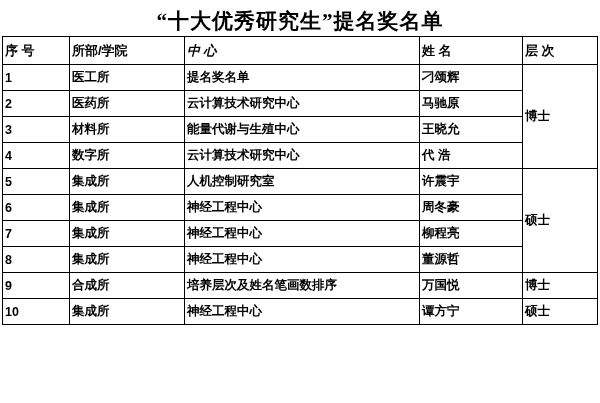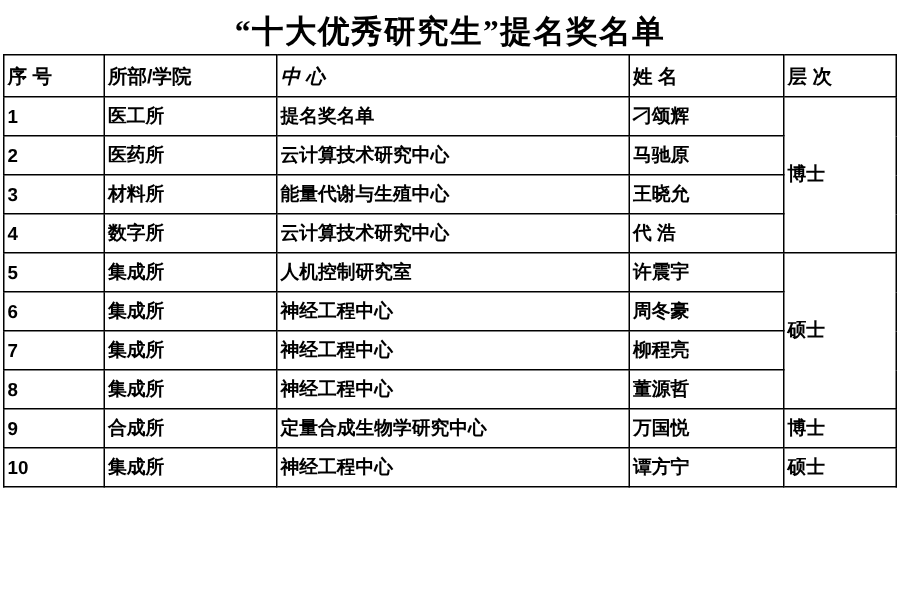--- a/index.html
+++ b/index.html
@@ -132,21 +132,21 @@
       </tr>
       <tr>
         <td>8</td>
         <td>集成所</td>
         <td>神经工程中心</td>
         <td>董源哲</td>
       </tr>
       <tr>
         <td>9</td>
         <td>合成所</td>
-        <td>定量合成生物学研究中心</td>
+        <td>培养层次及姓名笔画数排序</td>
         <td>万国悦</td>
         <td class="level-cell" rowspan="1">博士</td>
       </tr>
       <tr>
         <td>10</td>
         <td>集成所</td>
         <td>神经工程中心</td>
         <td>谭方宁</td>
         <td class="level-cell" rowspan="1">硕士</td>
       </tr>

